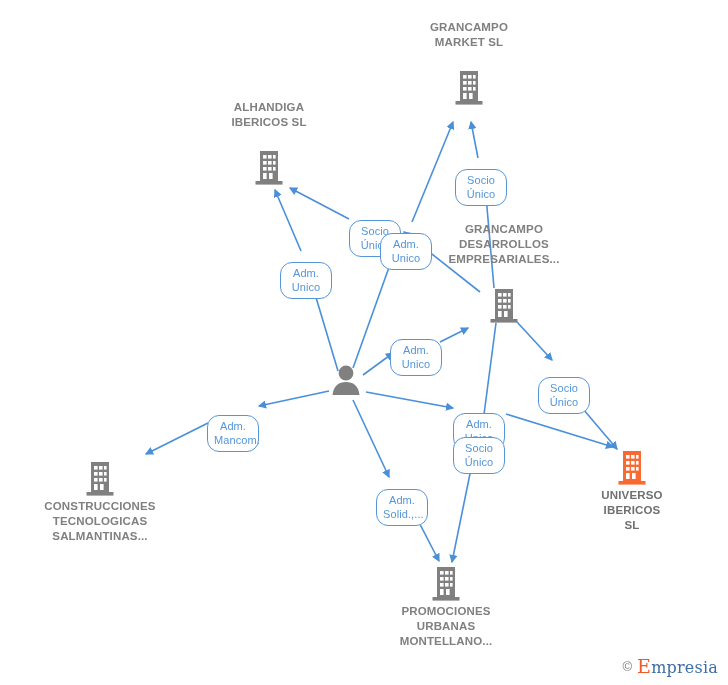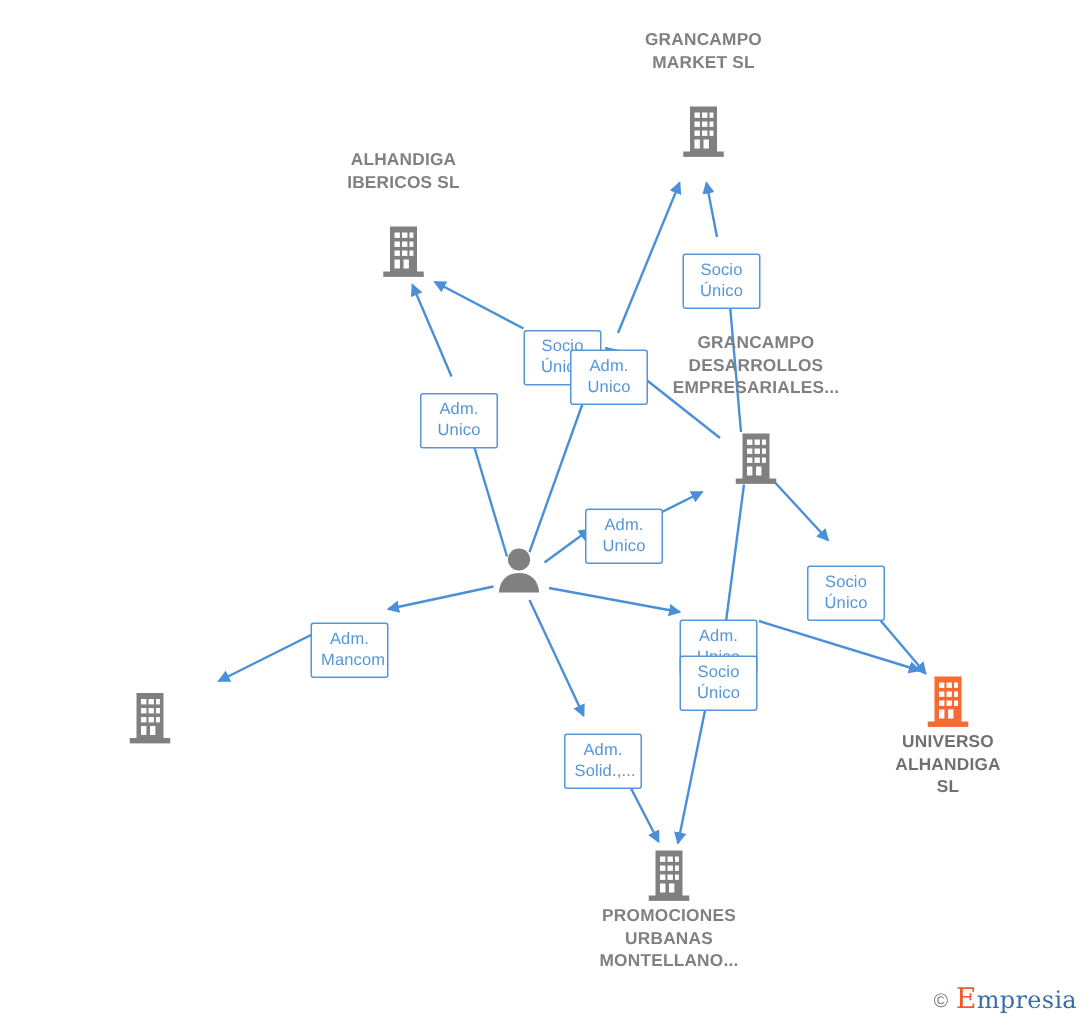--- a/index.html
+++ b/index.html
@@ -50,21 +50,21 @@
     line-height: 15px;
     color: #808080;
   }
   .node.company-focus .label {
     color: #707070;
   }
   .edge-label {
     position: absolute;
     box-sizing: border-box;
     border: 1.4px solid #5596d8;
-    border-radius: 2px;
+    border-radius: 12px;
     background: #ffffff;
     color: #5596d8;
     font-size: 11px;
     line-height: 14px;
     text-align: center;
     padding: 3px 6px 4px 6px;
     white-space: pre-line;
     width: 52px;
     margin-left: -26px;
     letter-spacing: 0.1px;
@@ -221,41 +221,44 @@
               <rect x="9" y="11" width="3.6" height="3.6"></rect>
               <rect x="14" y="11" width="3.6" height="3.6"></rect>
               <rect x="19" y="11" width="2.6" height="3.6"></rect>
               <rect x="9" y="17" width="3.6" height="3.6"></rect>
               <rect x="14" y="17" width="3.6" height="3.6"></rect>
               <rect x="19" y="17" width="2.6" height="3.6"></rect>
               <rect x="9" y="23" width="3.6" height="6"></rect>
               <rect x="15" y="23" width="3.6" height="6"></rect>
             </g>
           </svg></span>
+        <span class="label">CONSTRUCCIONES
+TECNOLOGICAS
+SALMANTINAS...</span>
       </div>
       <div class="node company-focus" style="left: 632px; top: 450px;">
         <span class="glyph"><svg width="30" height="36" viewBox="0 0 30 36" xmlns="http://www.w3.org/2000/svg">
             <rect x="6" y="1" width="18" height="31" fill="#f96a33"></rect>
             <rect x="1.5" y="31" width="27" height="3.6" fill="#f96a33"></rect>
             <g fill="#ffffff">
               <rect x="9" y="5" width="3.6" height="3.6"></rect>
               <rect x="14" y="5" width="3.6" height="3.6"></rect>
               <rect x="19" y="5" width="2.6" height="3.6"></rect>
               <rect x="9" y="11" width="3.6" height="3.6"></rect>
               <rect x="14" y="11" width="3.6" height="3.6"></rect>
               <rect x="19" y="11" width="2.6" height="3.6"></rect>
               <rect x="9" y="17" width="3.6" height="3.6"></rect>
               <rect x="14" y="17" width="3.6" height="3.6"></rect>
               <rect x="19" y="17" width="2.6" height="3.6"></rect>
               <rect x="9" y="23" width="3.6" height="6"></rect>
               <rect x="15" y="23" width="3.6" height="6"></rect>
             </g>
           </svg></span>
         <span class="label">UNIVERSO
-ALHANDIGA
+IBERICOS
 SL</span>
       </div>
       <div class="node company" style="left: 446px; top: 566px;">
         <span class="glyph"><svg width="30" height="36" viewBox="0 0 30 36" xmlns="http://www.w3.org/2000/svg">
             <rect x="6" y="1" width="18" height="31" fill="#808080"></rect>
             <rect x="1.5" y="31" width="27" height="3.6" fill="#808080"></rect>
             <g fill="#ffffff">
               <rect x="9" y="5" width="3.6" height="3.6"></rect>
               <rect x="14" y="5" width="3.6" height="3.6"></rect>
               <rect x="19" y="5" width="2.6" height="3.6"></rect>

